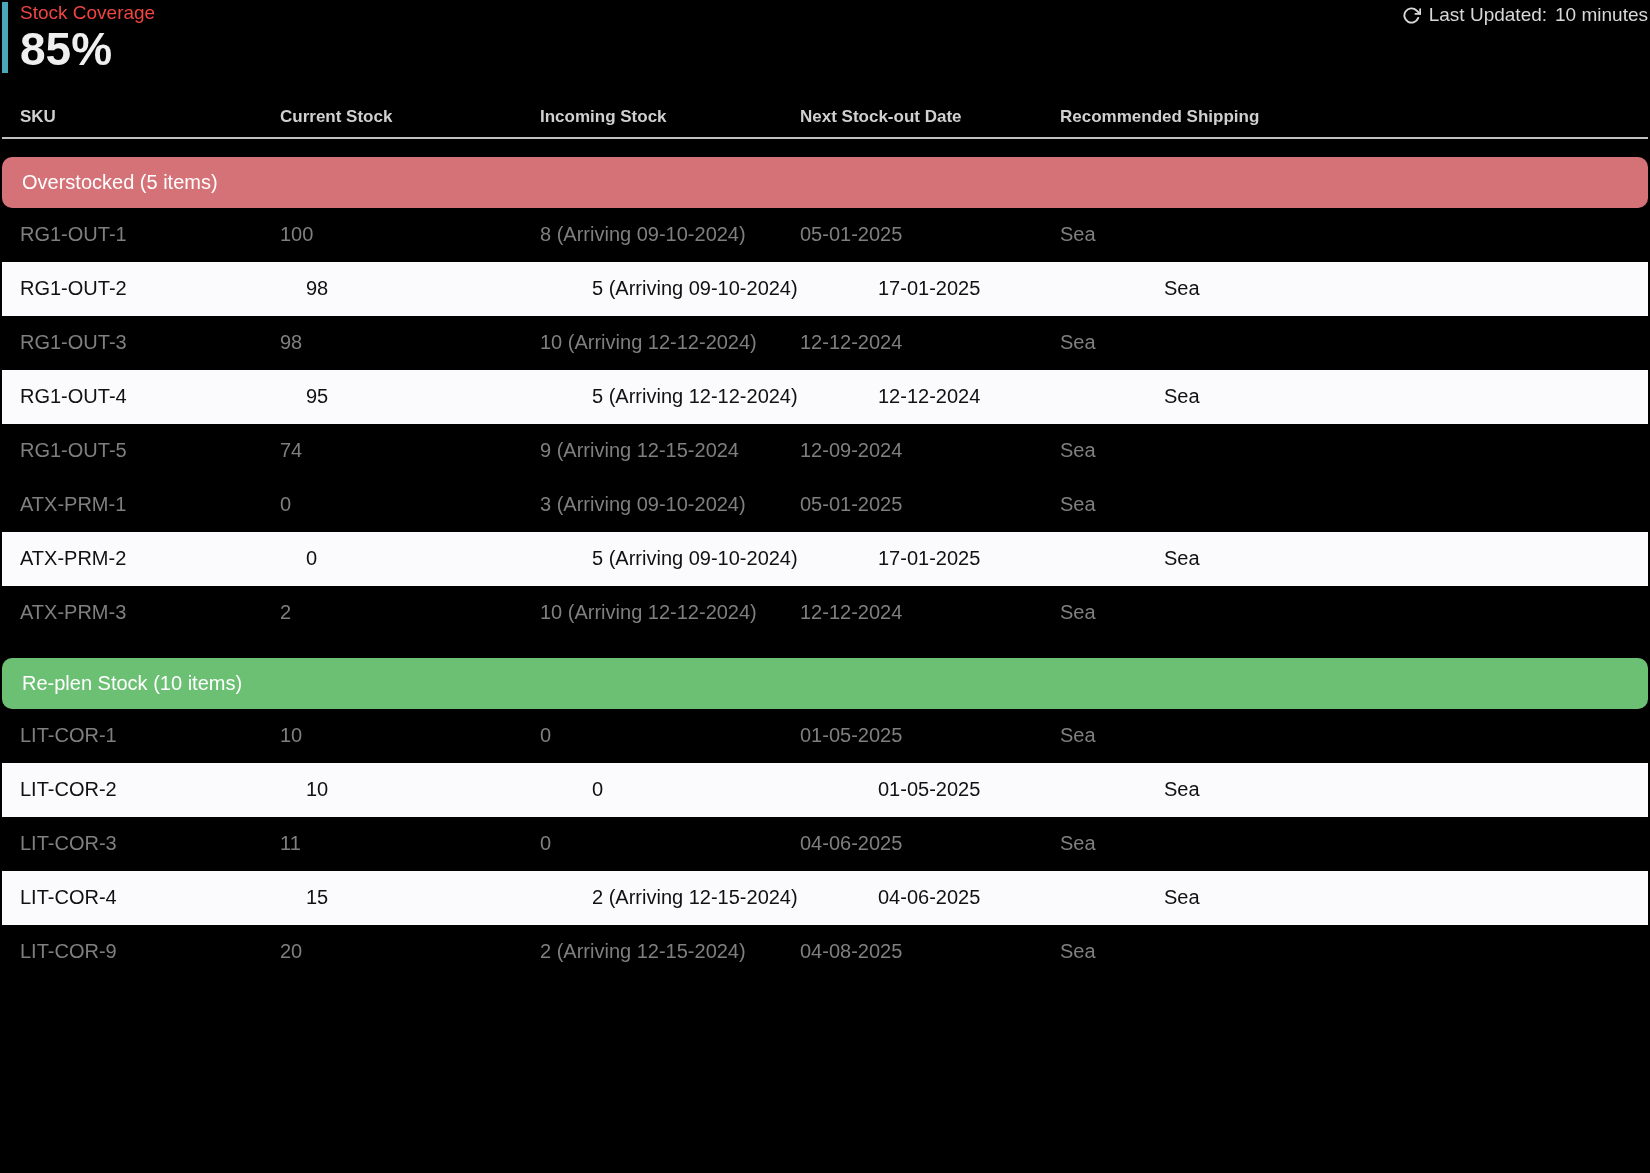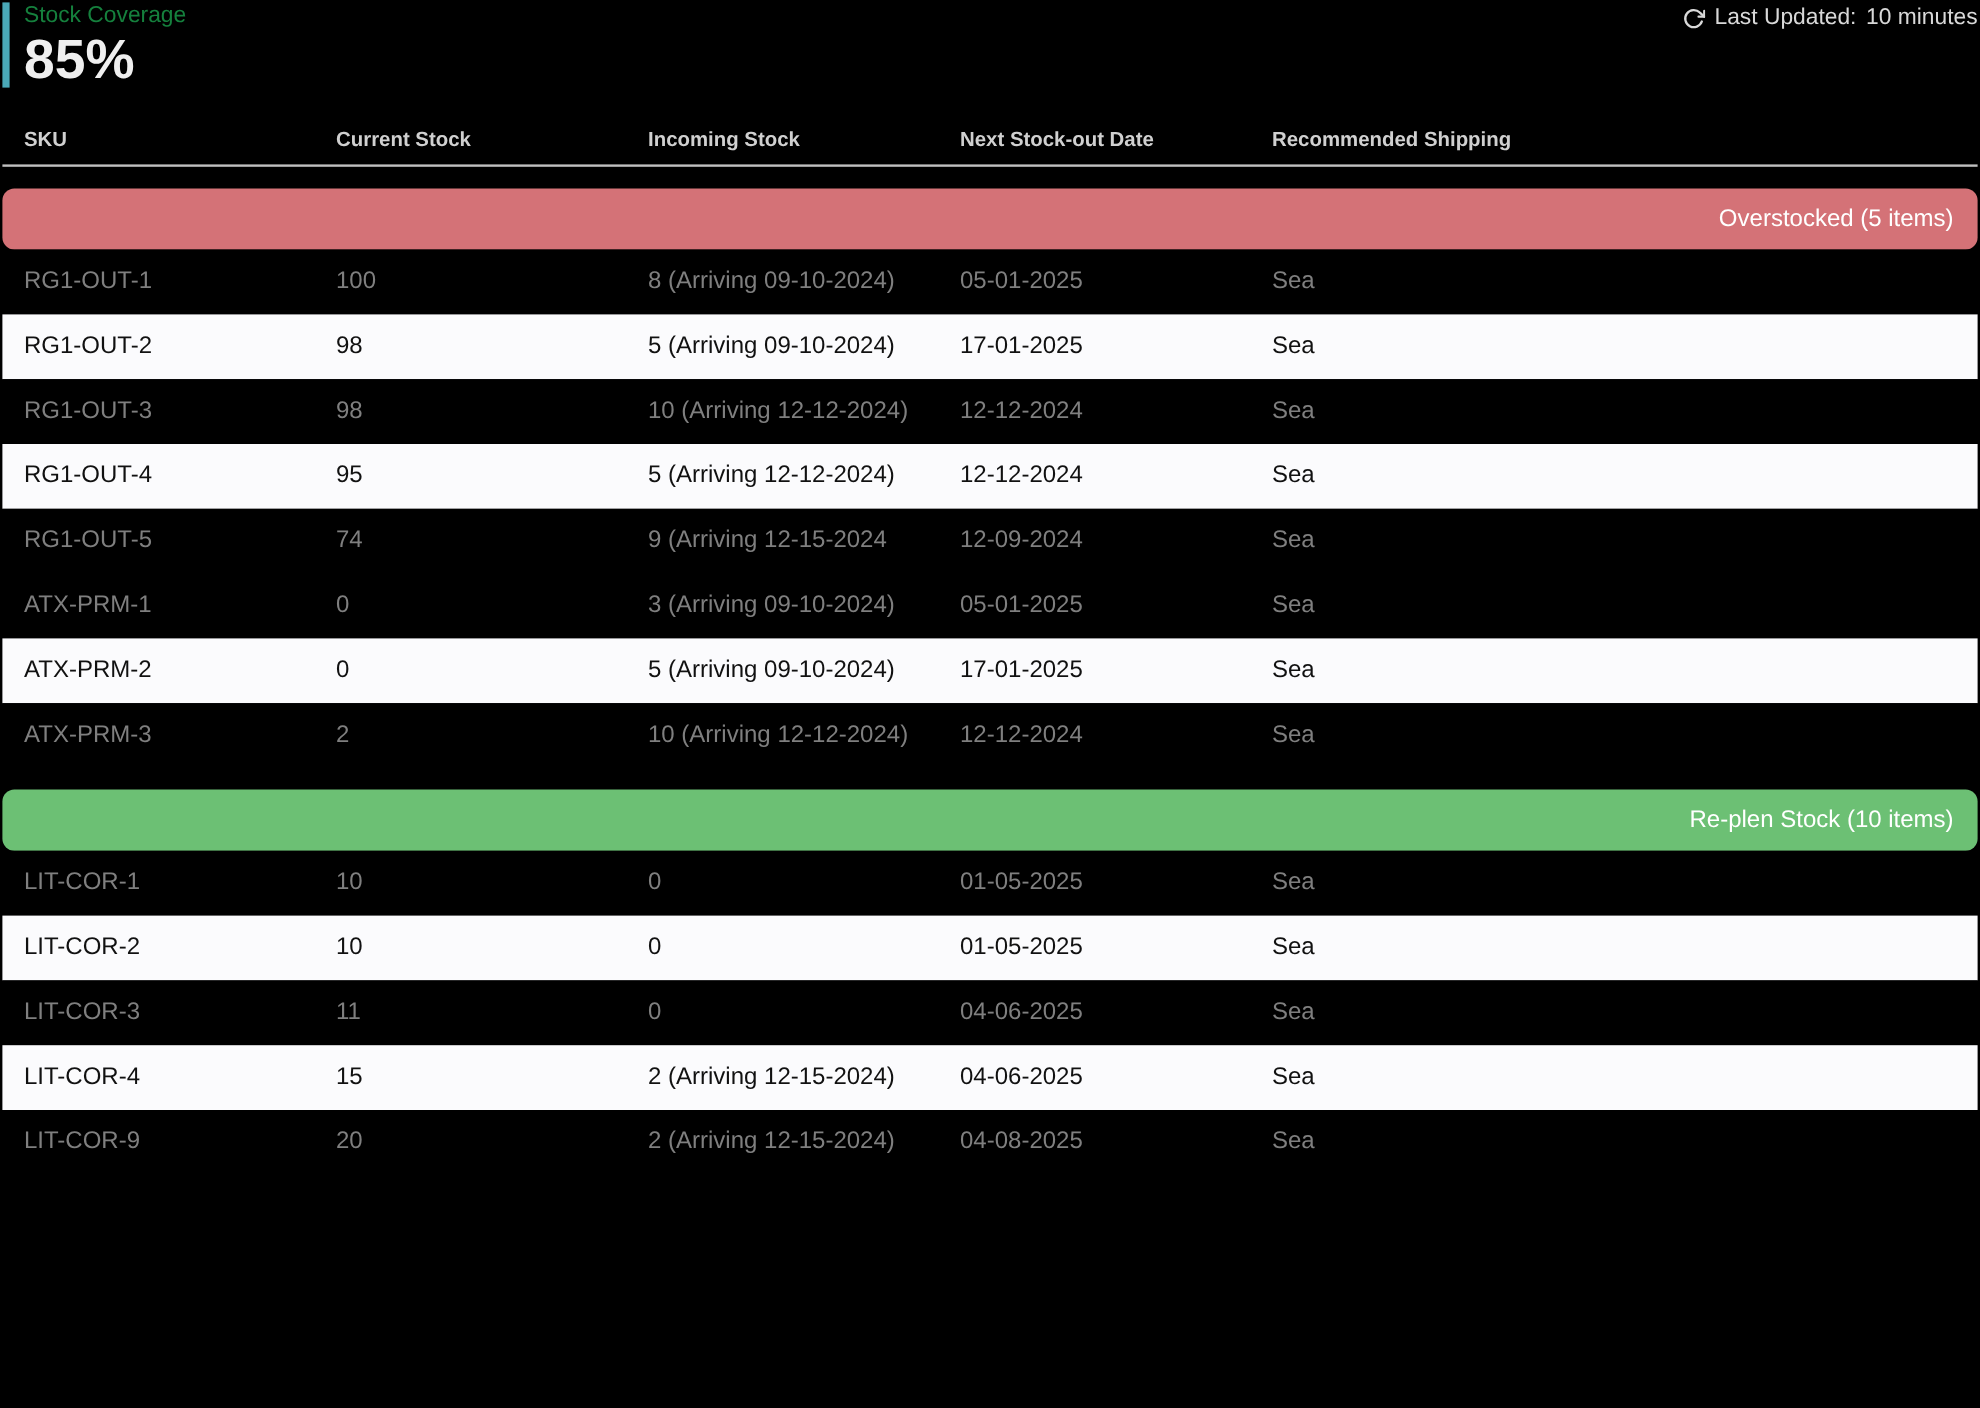--- a/index.html
+++ b/index.html
@@ -25,21 +25,21 @@
       margin-right: 96px;
     }
     .kpi-accent {
       width: 6px;
       background: #4aa9b8;
       margin-right: 12px;
     }
     .kpi-body { display: flex; flex-direction: column; }
     .kpi-label {
       font-size: 19px;
-      color: #15803d;
+      color: #ef4444;
       font-weight: 500;
       line-height: 1.2;
     }
     .kpi-value {
       font-size: 46px;
       font-weight: 700;
       color: #efefef;
       line-height: 1.05;
     }
     .last-updated {
@@ -66,35 +66,34 @@
       color: #d0d0d0;
       font-weight: 600;
     }
     .group-header {
       margin-top: 18px;
       border-radius: 10px;
       padding: 14px 20px;
       font-size: 20px;
       color: #ffffff;
       font-weight: 500;
-      text-align: right;
     }
     .group-over   { background: #d47277; }
     .group-under  { background: #d6a75a; }
     .group-replen { background: #6cc074; }
     .row {
       display: grid;
       grid-template-columns: 260px 260px 260px 260px 1fr;
       padding: 15px 18px;
       font-size: 20px;
       font-weight: 400;
       border-bottom: 1px solid transparent;
     }
     .row.dark  { background: #000; color: #7f7f7f; }
-    .row.light { background: #fbfbfd; color: #111; }
+    .row.light { background: #fbfbfd; color: #111; gap: 26px; }
     .cell { white-space: nowrap; overflow: hidden; text-overflow: ellipsis; }
   </style>
 </head>
 <body>
 
 <div class="header">
   <div class="kpi-card">
     <div class="kpi-accent"></div>
     <div class="kpi-body">
       <span class="kpi-label">Stock Coverage</span>

